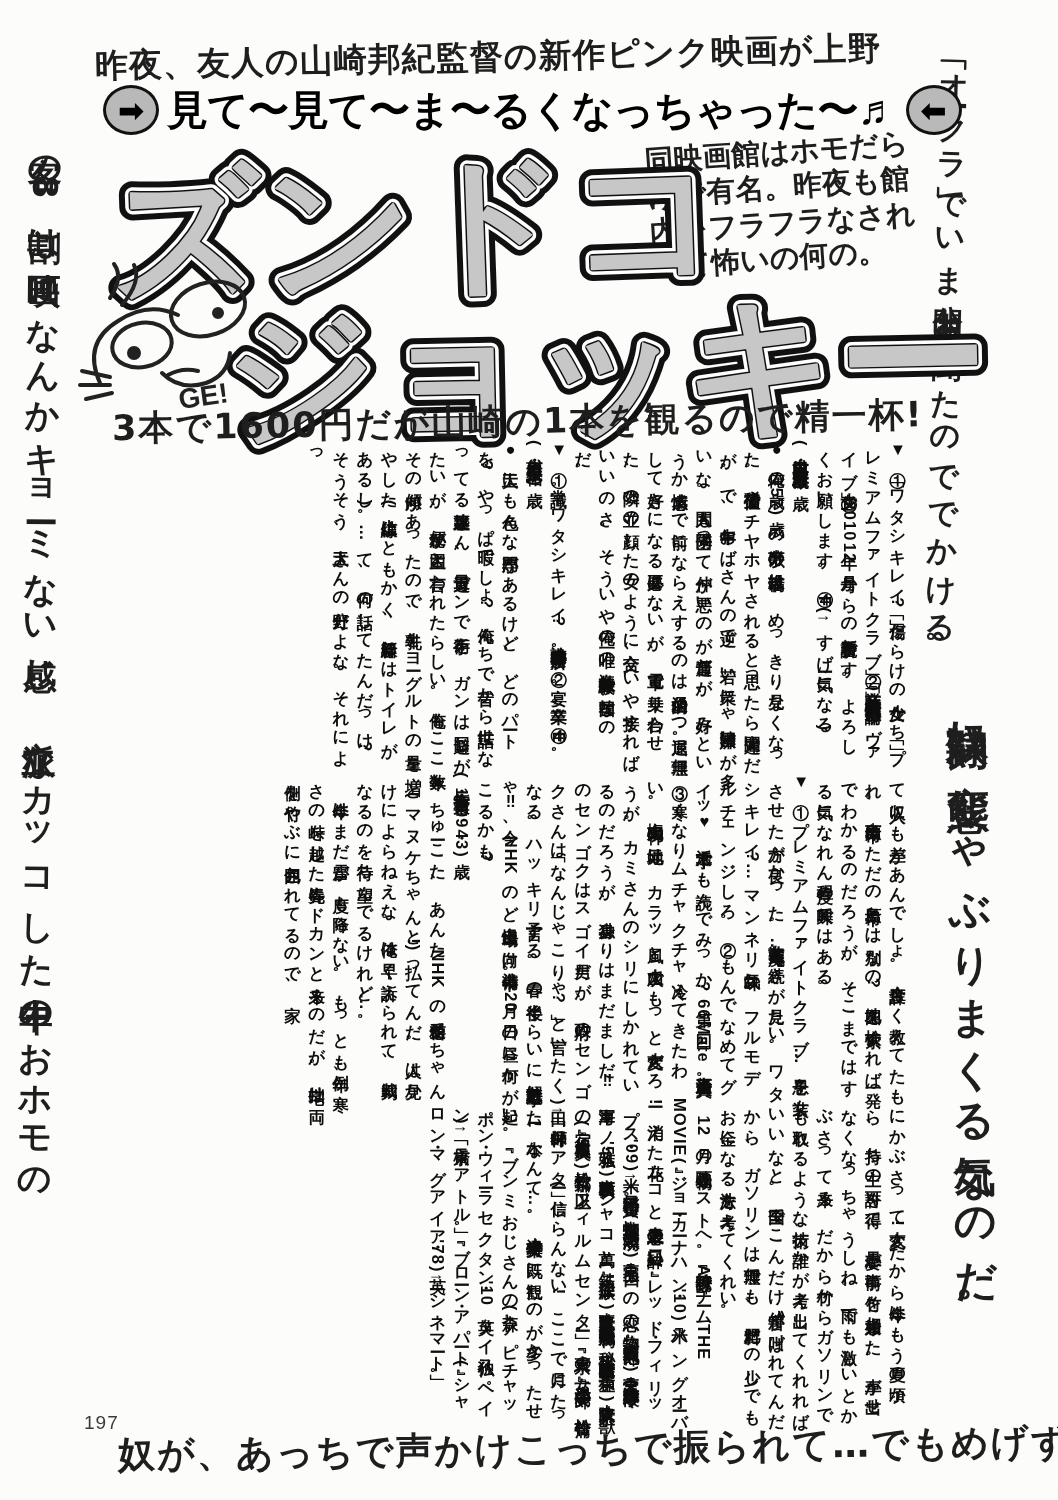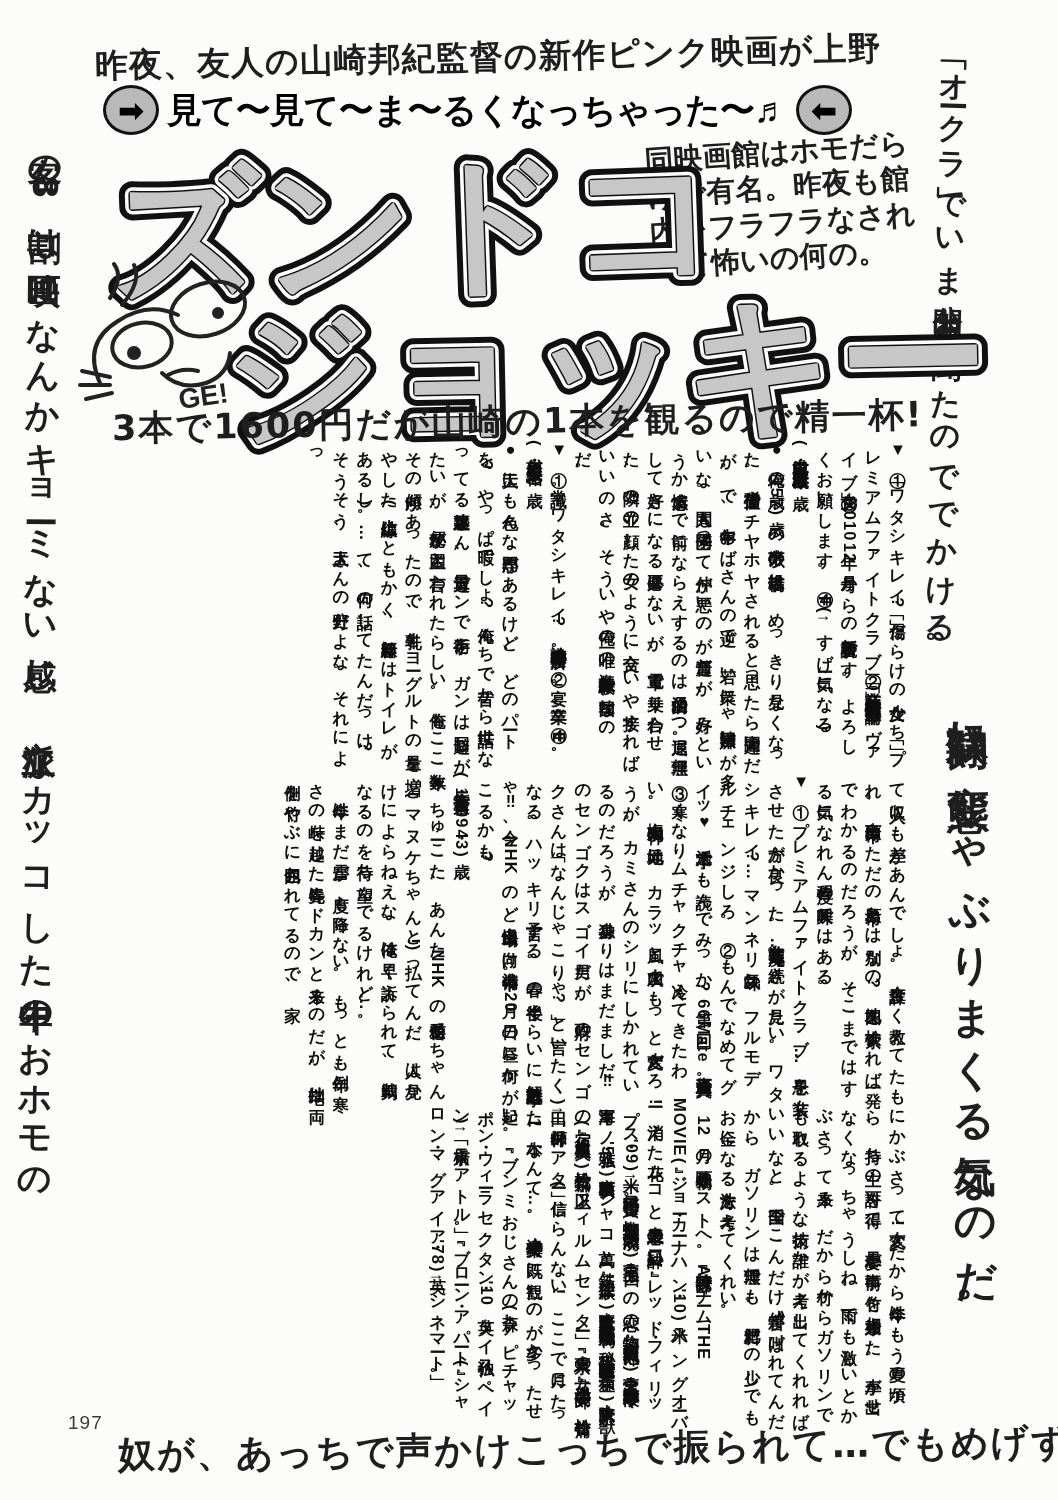--- a/index.html
+++ b/index.html
@@ -51,21 +51,21 @@
     position:absolute; left:103px; top:82px; width:830px; height:56px;
     display:flex; align-items:center; gap:8px; z-index:4;
   }
   .arrow-circle{
     flex:0 0 auto; width:50px; height:44px; border-radius:50%;
     background:#b9b9b9; border:3px solid #111;
     display:flex; align-items:center; justify-content:center;
     font-size:30px; color:#000; font-weight:900;
   }
   .banner-text{
-    font-size:35px; font-weight:900; letter-spacing:-1px; color:#000;
+    font-size:41px; font-weight:900; letter-spacing:-1px; color:#000;
     white-space:nowrap; font-family:"Liberation Sans", sans-serif;text-align:right;
   }
   
   .title-svg{ position:absolute; z-index:3; overflow:visible; }
   #title-line1{ left:100px; top:126px; transform:rotate(-2deg); }
   #title-line2{ left:216px; top:268px; transform:rotate(-1.2deg); }
   .title-svg text{
     font-family:"DejaVu Sans", sans-serif; font-weight:900; font-size:150px;
     paint-order:stroke; stroke-linejoin:round; stroke-linecap:round;
   }
@@ -79,21 +79,21 @@
     font-size:16.5px; line-height:24.2px; letter-spacing:1.1px;
     font-weight:600; color:#0e0e0e; z-index:2;
     font-family:"Liberation Sans", sans-serif;
   }
   #band1{ top:440px; }
   #band2{ top:772px; }
   #band3{ top:1098px; }
   .print-band p{ margin:0; padding:0; }
   
   .page-number{
-    position:absolute; left:68px; top:1412px; font-size:19px; color:#3a3a3a;
+    position:absolute; left:84px; top:1412px; font-size:19px; color:#3a3a3a;
     letter-spacing:1px; z-index:2;
   }
   .doodle{ position:absolute; left:72px; top:243px; z-index:4; }
 </style>
 </head>
 <body>
 
 <div id="page">
 
   <div class="hand hand-top">昨夜、友人の山崎邦紀監督の新作ピンク映画が上野</div>

